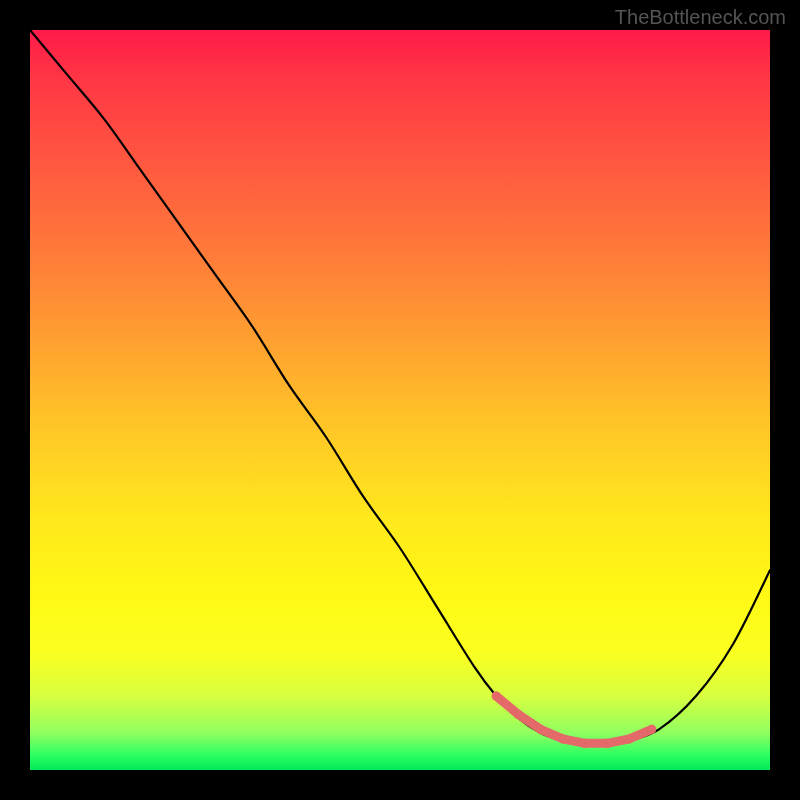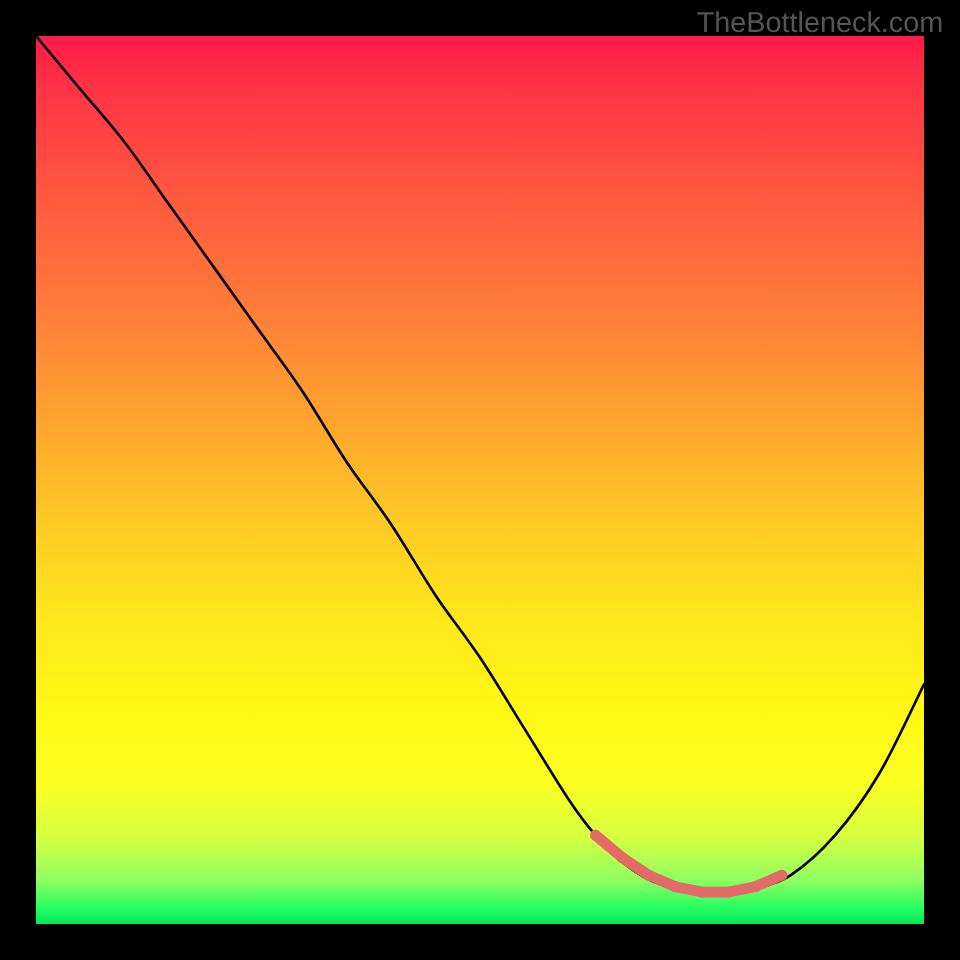--- a/index.html
+++ b/index.html
@@ -9,21 +9,21 @@
     height: 800px;
     background: #000;
     position: relative;
     font-family: Arial, sans-serif;
   }
   .watermark {
     position: absolute;
     top: 6px;
     right: 14px;
     color: #555;
-    font-size: 24px;
+    font-size: 20px;
     font-weight: 500;
     z-index: 10;
   }
   .plot-area {
     position: absolute;
     left: 30px;
     top: 30px;
     width: 740px;
     height: 740px;
     overflow: hidden;

